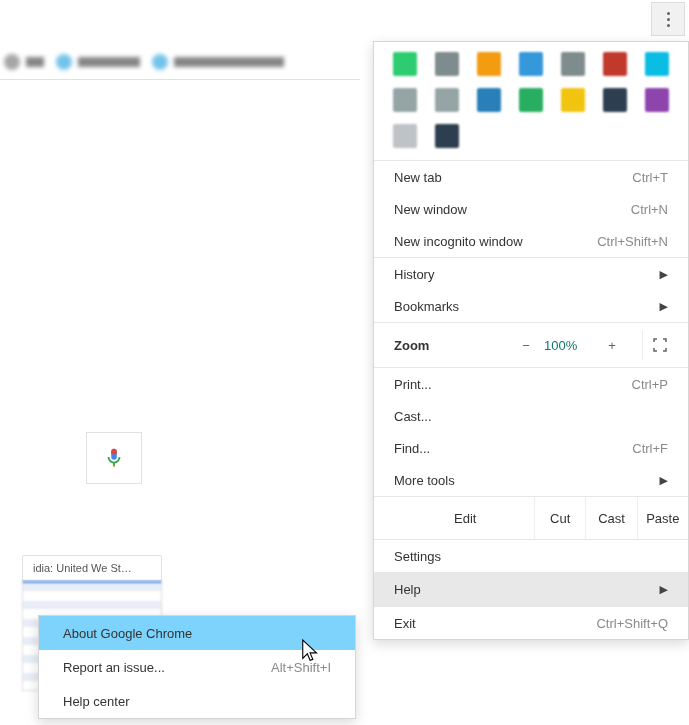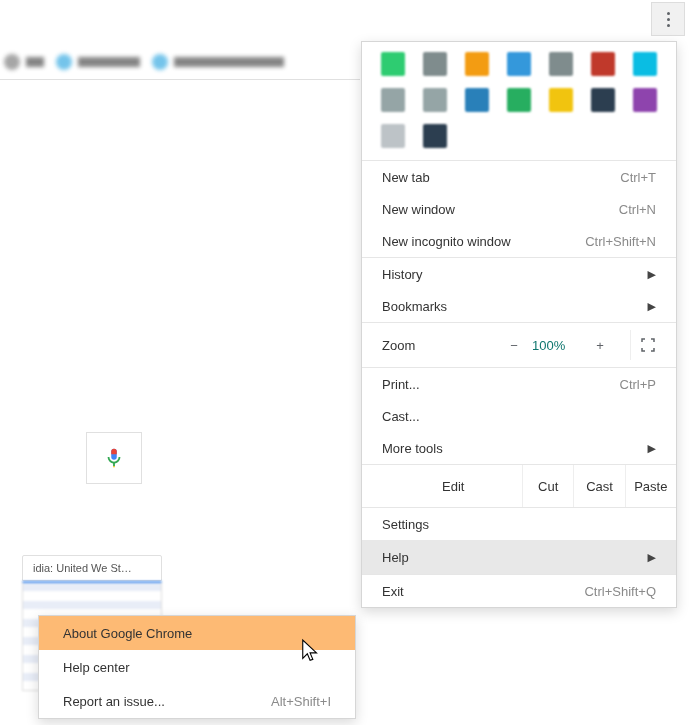--- a/index.html
+++ b/index.html
@@ -99,21 +99,21 @@
           to bottom,
           #e8edf7 0 8px,
           #fff 8px 18px
         );
       filter: blur(1.2px);
     }
     
     .menu {
       position: absolute;
       top: 41px;
-      right: 12px;
+      right: 0;
       width: 316px;
       background: #fff;
       border: 1px solid #d6d6d6;
       box-shadow: 0 4px 12px rgba(0,0,0,.15);
       display: flex;
       flex-direction: column;
     }
     .ext-grid {
       padding: 10px 14px 12px 14px;
       display: grid;
@@ -137,21 +137,21 @@
     }
     .menu-row .label { flex: 1; }
     .menu-row .shortcut { color: #8a8a8a; font-size: 13px; }
     .menu-row .chevron { color: #444; margin-left: auto; font-size: 11px; }
     .zoom-row {
       display: flex;
       align-items: center;
       padding: 0 12px 0 20px;
       height: 44px;
     }
-    .zoom-row .label { flex: 1; }
+    .zoom-row .label { flex: 1; font-weight: bold; }
     .zoom-controls { display: flex; align-items: center; gap: 0; }
     .zoom-btn {
       width: 36px; height: 30px; display: flex; align-items: center; justify-content: center;
       color: #5f6368; cursor: pointer;
     }
     .zoom-val { width: 50px; text-align: left; color: #0f766e; }
     .fs-btn {
       margin-left: 12px;
       width: 34px; height: 30px;
       border-left: 1px solid #eee;
@@ -195,21 +195,21 @@
       z-index: 10;
     }
     .submenu-row {
       display: flex;
       align-items: center;
       padding: 0 24px;
       height: 34px;
       cursor: pointer;
       color: #333;
     }
-    .submenu-row.highlight { background: #fdba74; }
+    .submenu-row.highlight { background: #7dd3fc; }
     .submenu-row .label { flex: 1; }
     .submenu-row .shortcut { color: #8a8a8a; font-size: 13px; }
     
     .cursor {
       position: absolute;
       top: 638px;
       left: 300px;
       z-index: 20;
       pointer-events: none;
     }
@@ -321,20 +321,24 @@
   <div class="divider"></div>
 
   <div class="menu-row">
     <span class="label">Print...</span>
     <span class="shortcut">Ctrl+P</span>
   </div>
   <div class="menu-row">
     <span class="label">Cast...</span>
   </div>
   <div class="menu-row">
+    <span class="label">Find...</span>
+    <span class="shortcut">Ctrl+F</span>
+  </div>
+  <div class="menu-row">
     <span class="label">More tools</span>
     <span class="chevron">▶</span>
   </div>
 
   <div class="divider"></div>
 
   <div class="edit-row">
     <span class="label">Edit</span>
     <div class="edit-btn">Cut</div>
     <div class="edit-btn">Cast</div>
@@ -357,25 +361,25 @@
     <span class="label">Exit</span>
     <span class="shortcut">Ctrl+Shift+Q</span>
   </div>
 </div>
 
 <div class="submenu">
   <div class="submenu-row highlight">
     <span class="label">About Google Chrome</span>
   </div>
   <div class="submenu-row">
-    <span class="label">Help center</span>
-  </div>
-  <div class="submenu-row">
     <span class="label">Report an issue...</span>
     <span class="shortcut">Alt+Shift+I</span>
+  </div>
+  <div class="submenu-row">
+    <span class="label">Help center</span>
   </div>
 </div>
 
 <div class="cursor">
   <svg viewBox="0 0 24 30">
     <path fill="#fff" stroke="#000" stroke-width="1.2" d="M3 2 L3 22 L8 17 L11 24 L14 23 L11 16 L18 16 Z"></path>
   </svg>
 </div>
 
 </body></html>

